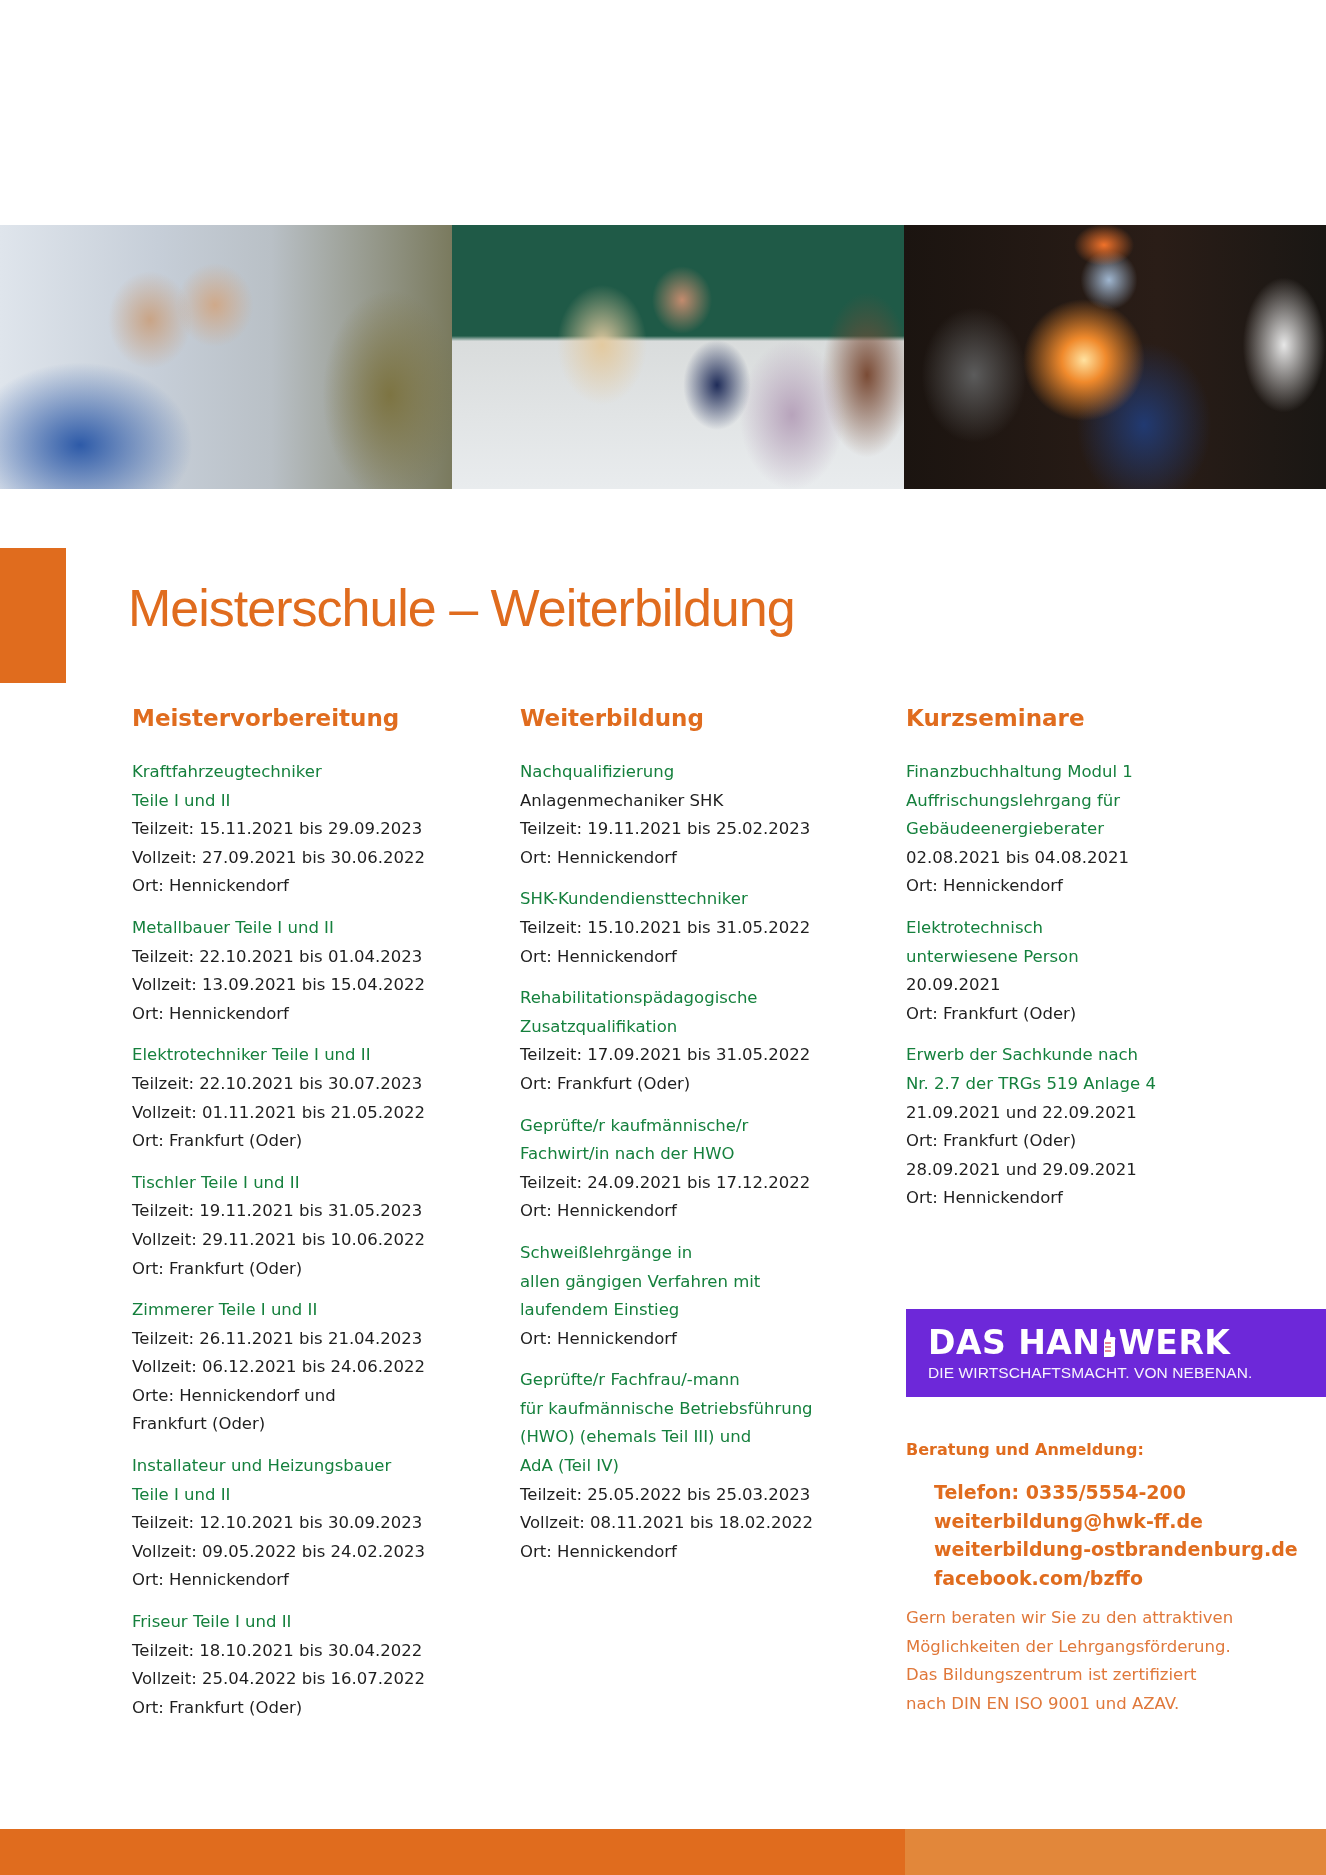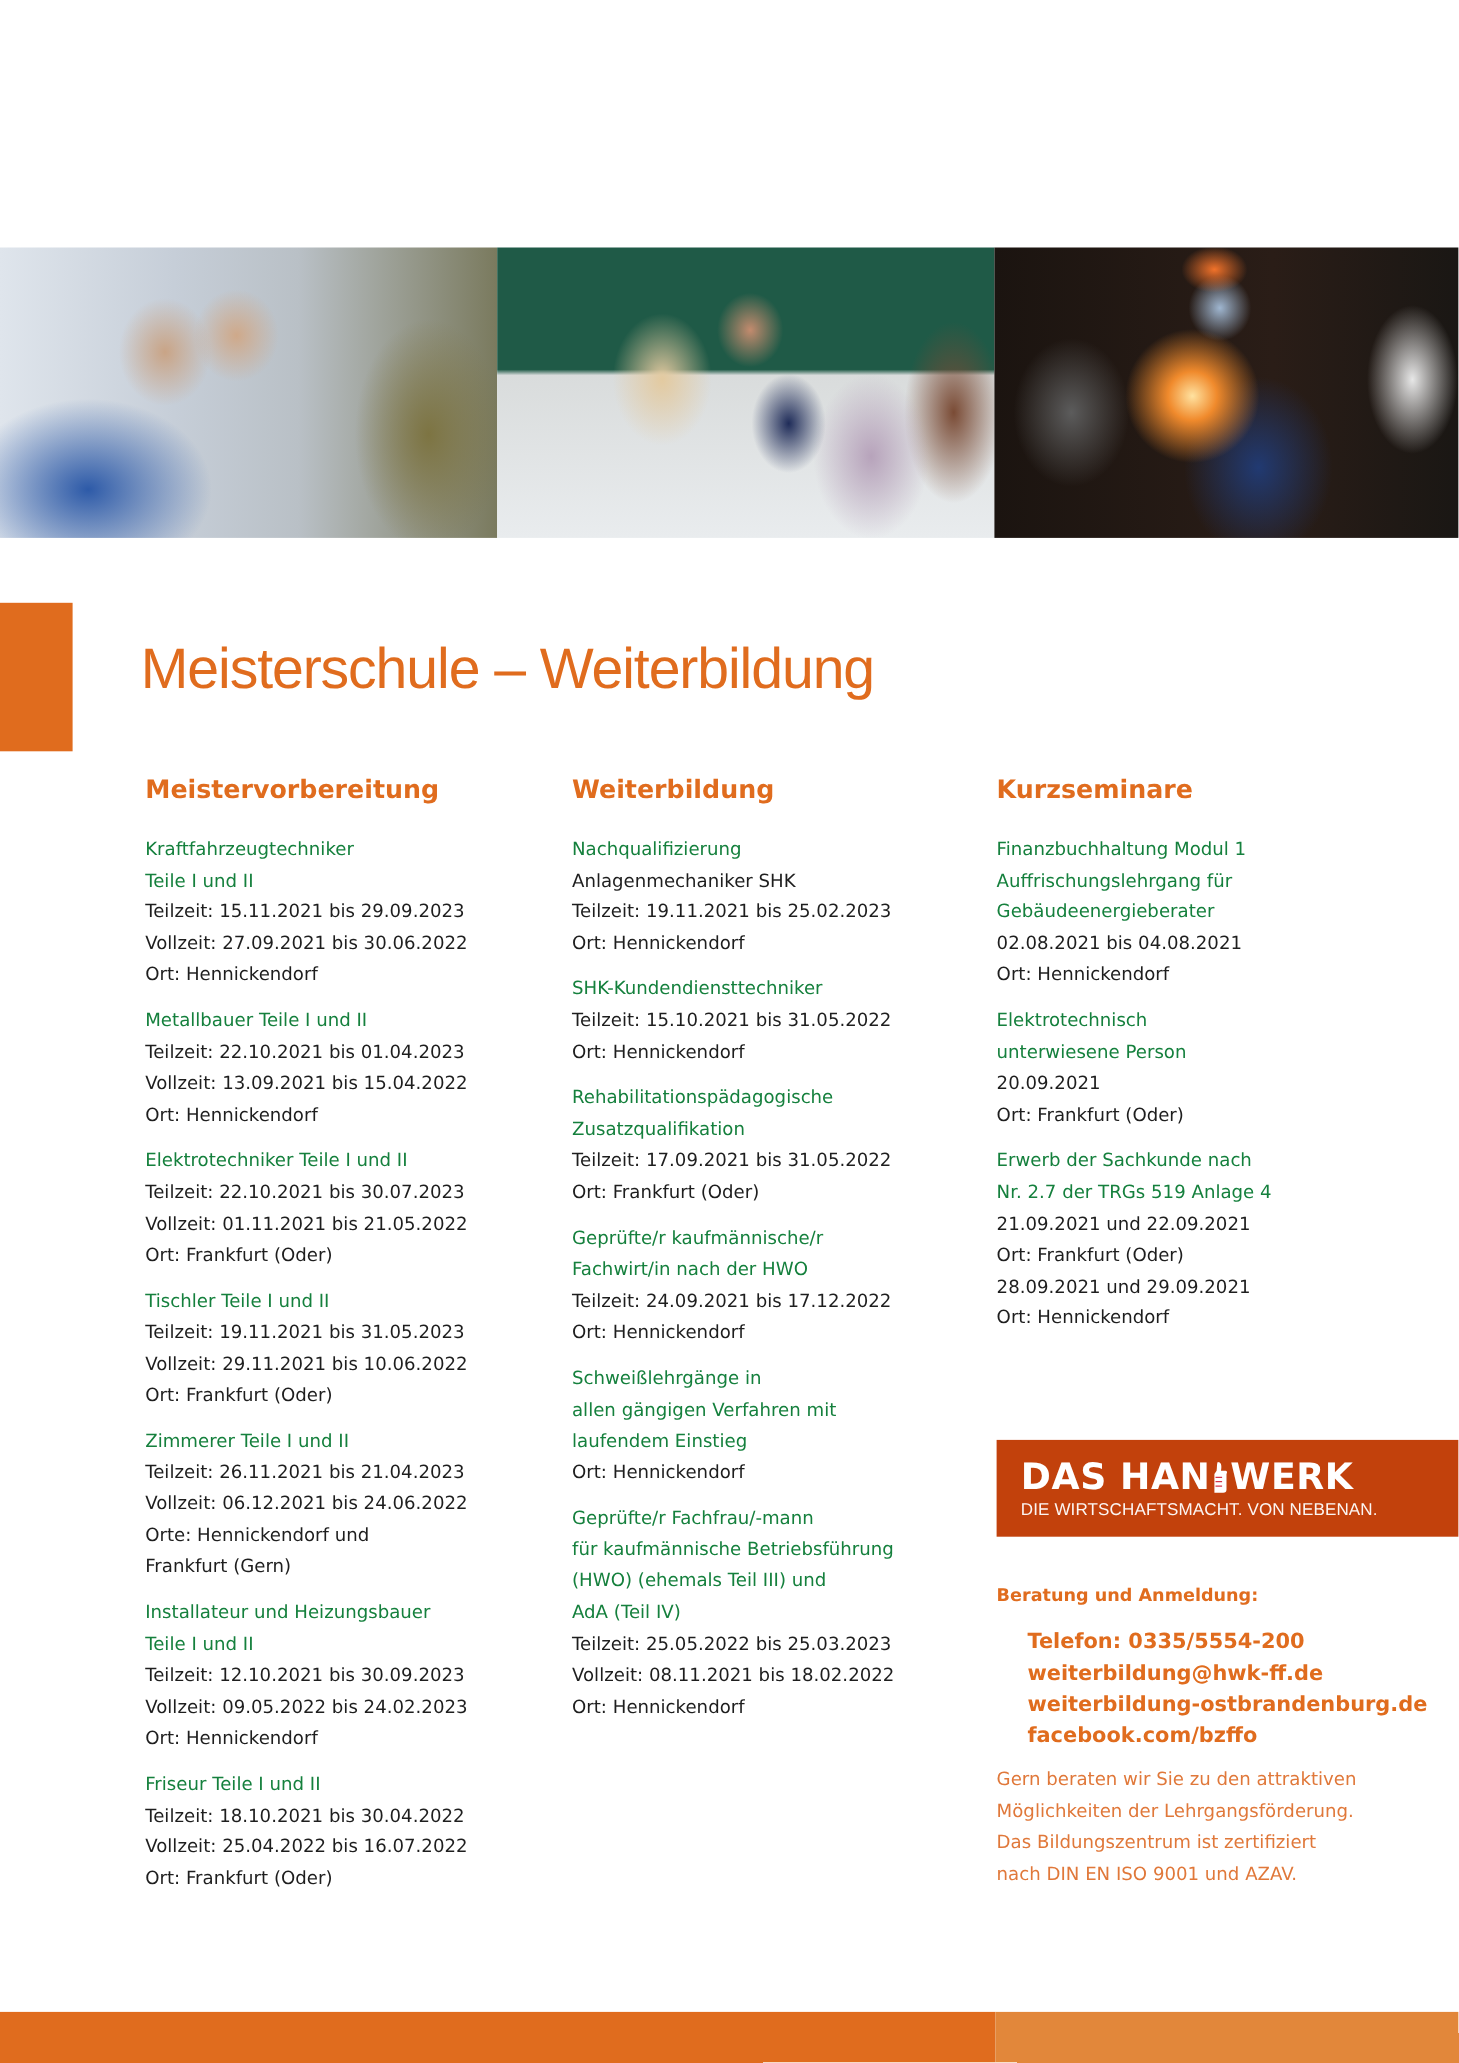--- a/index.html
+++ b/index.html
@@ -45,21 +45,21 @@
   .col-3 { left: 906px; width: 410px; }
 
   .col-heading { margin: 0 0 22px 0; font-size: 23px; line-height: 36px; font-weight: bold; color: #e06c1e; }
 
   .course { margin: 0 0 13px 0; }
   .course .line { font-size: 16.5px; line-height: 28.6px; white-space: nowrap; }
   .course .title { font-weight: normal; color: #15803d; }
   .course .detail { color: #1e1e1e; }
 
   .handwerk-banner { position: absolute; left: 906px; top: 1309px; width: 420px; height: 88px;
-    background: #c2410c; color: #ffffff; box-sizing: border-box; padding-left: 38px; }
+    background: #6d28d9; color: #ffffff; box-sizing: border-box; padding-left: 38px; }
   .handwerk-banner .logo-main { position: absolute; left: 22px; top: 14px; font-family: "DejaVu Sans", sans-serif;
     font-weight: bold; font-size: 33px; line-height: 40px; letter-spacing: 0.5px; white-space: nowrap; }
   .handwerk-banner .logo-sub { position: absolute; left: 22px; top: 55px; font-family: "Liberation Sans", sans-serif;
     font-size: 15.5px; line-height: 18px; white-space: nowrap; letter-spacing: 0.1px; opacity: 0.95; }
   .thumb-icon { display: inline-block; width: 14px; height: 30px; vertical-align: -4px; margin: 0 2px; }
 
   .contact { position: absolute; left: 906px; top: 1432px; width: 410px; color: #e06c1e; }
   .contact-heading { margin: 0 0 10px 0; font-size: 16px; line-height: 36px; font-weight: bold; }
   .contact-line { display: block; font-size: 19px; line-height: 28.5px; font-weight: bold; color: #e06c1e; text-decoration: none; white-space: nowrap; margin-left: 28px; }
   .contact-note { margin-top: 12px; }
@@ -106,21 +106,21 @@
     <div class="line title">Tischler Teile I und II</div>
     <div class="line detail">Teilzeit: 19.11.2021 bis 31.05.2023</div>
     <div class="line detail">Vollzeit: 29.11.2021 bis 10.06.2022</div>
     <div class="line detail">Ort: Frankfurt (Oder)</div>
   </div>
   <div class="course">
     <div class="line title">Zimmerer Teile I und II</div>
     <div class="line detail">Teilzeit: 26.11.2021 bis 21.04.2023</div>
     <div class="line detail">Vollzeit: 06.12.2021 bis 24.06.2022</div>
     <div class="line detail">Orte: Hennickendorf und</div>
-    <div class="line detail">Frankfurt (Gern)</div>
+    <div class="line detail">Frankfurt (Oder)</div>
   </div>
   <div class="course">
     <div class="line title">Installateur und Heizungsbauer</div>
     <div class="line title">Teile I und II</div>
     <div class="line detail">Teilzeit: 12.10.2021 bis 30.09.2023</div>
     <div class="line detail">Vollzeit: 09.05.2022 bis 24.02.2023</div>
     <div class="line detail">Ort: Hennickendorf</div>
   </div>
   <div class="course">
     <div class="line title">Friseur Teile I und II</div>

